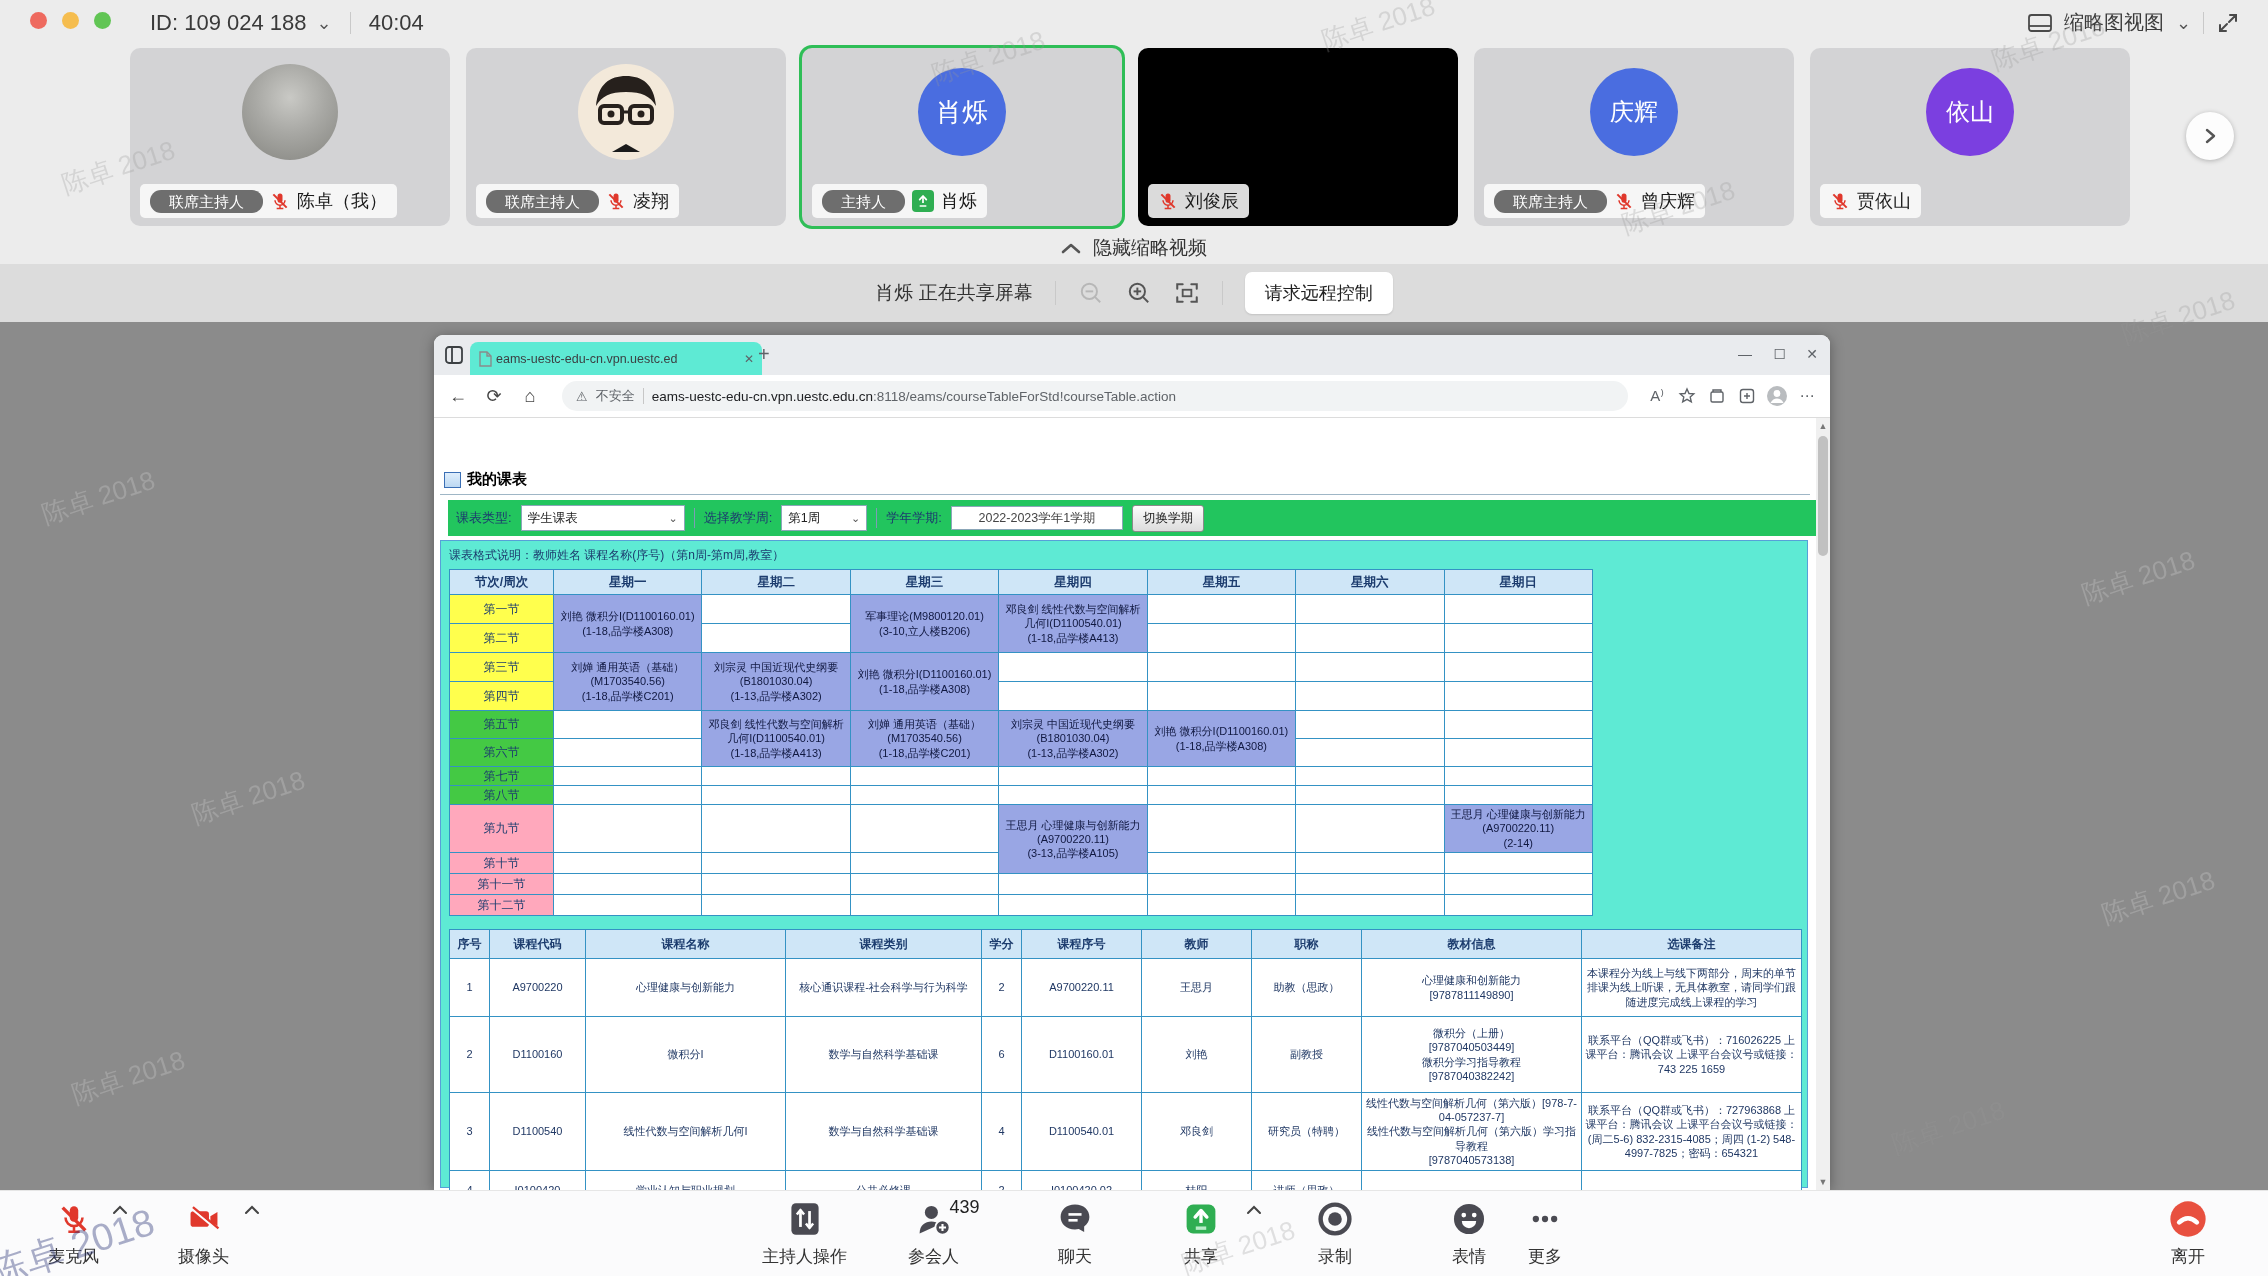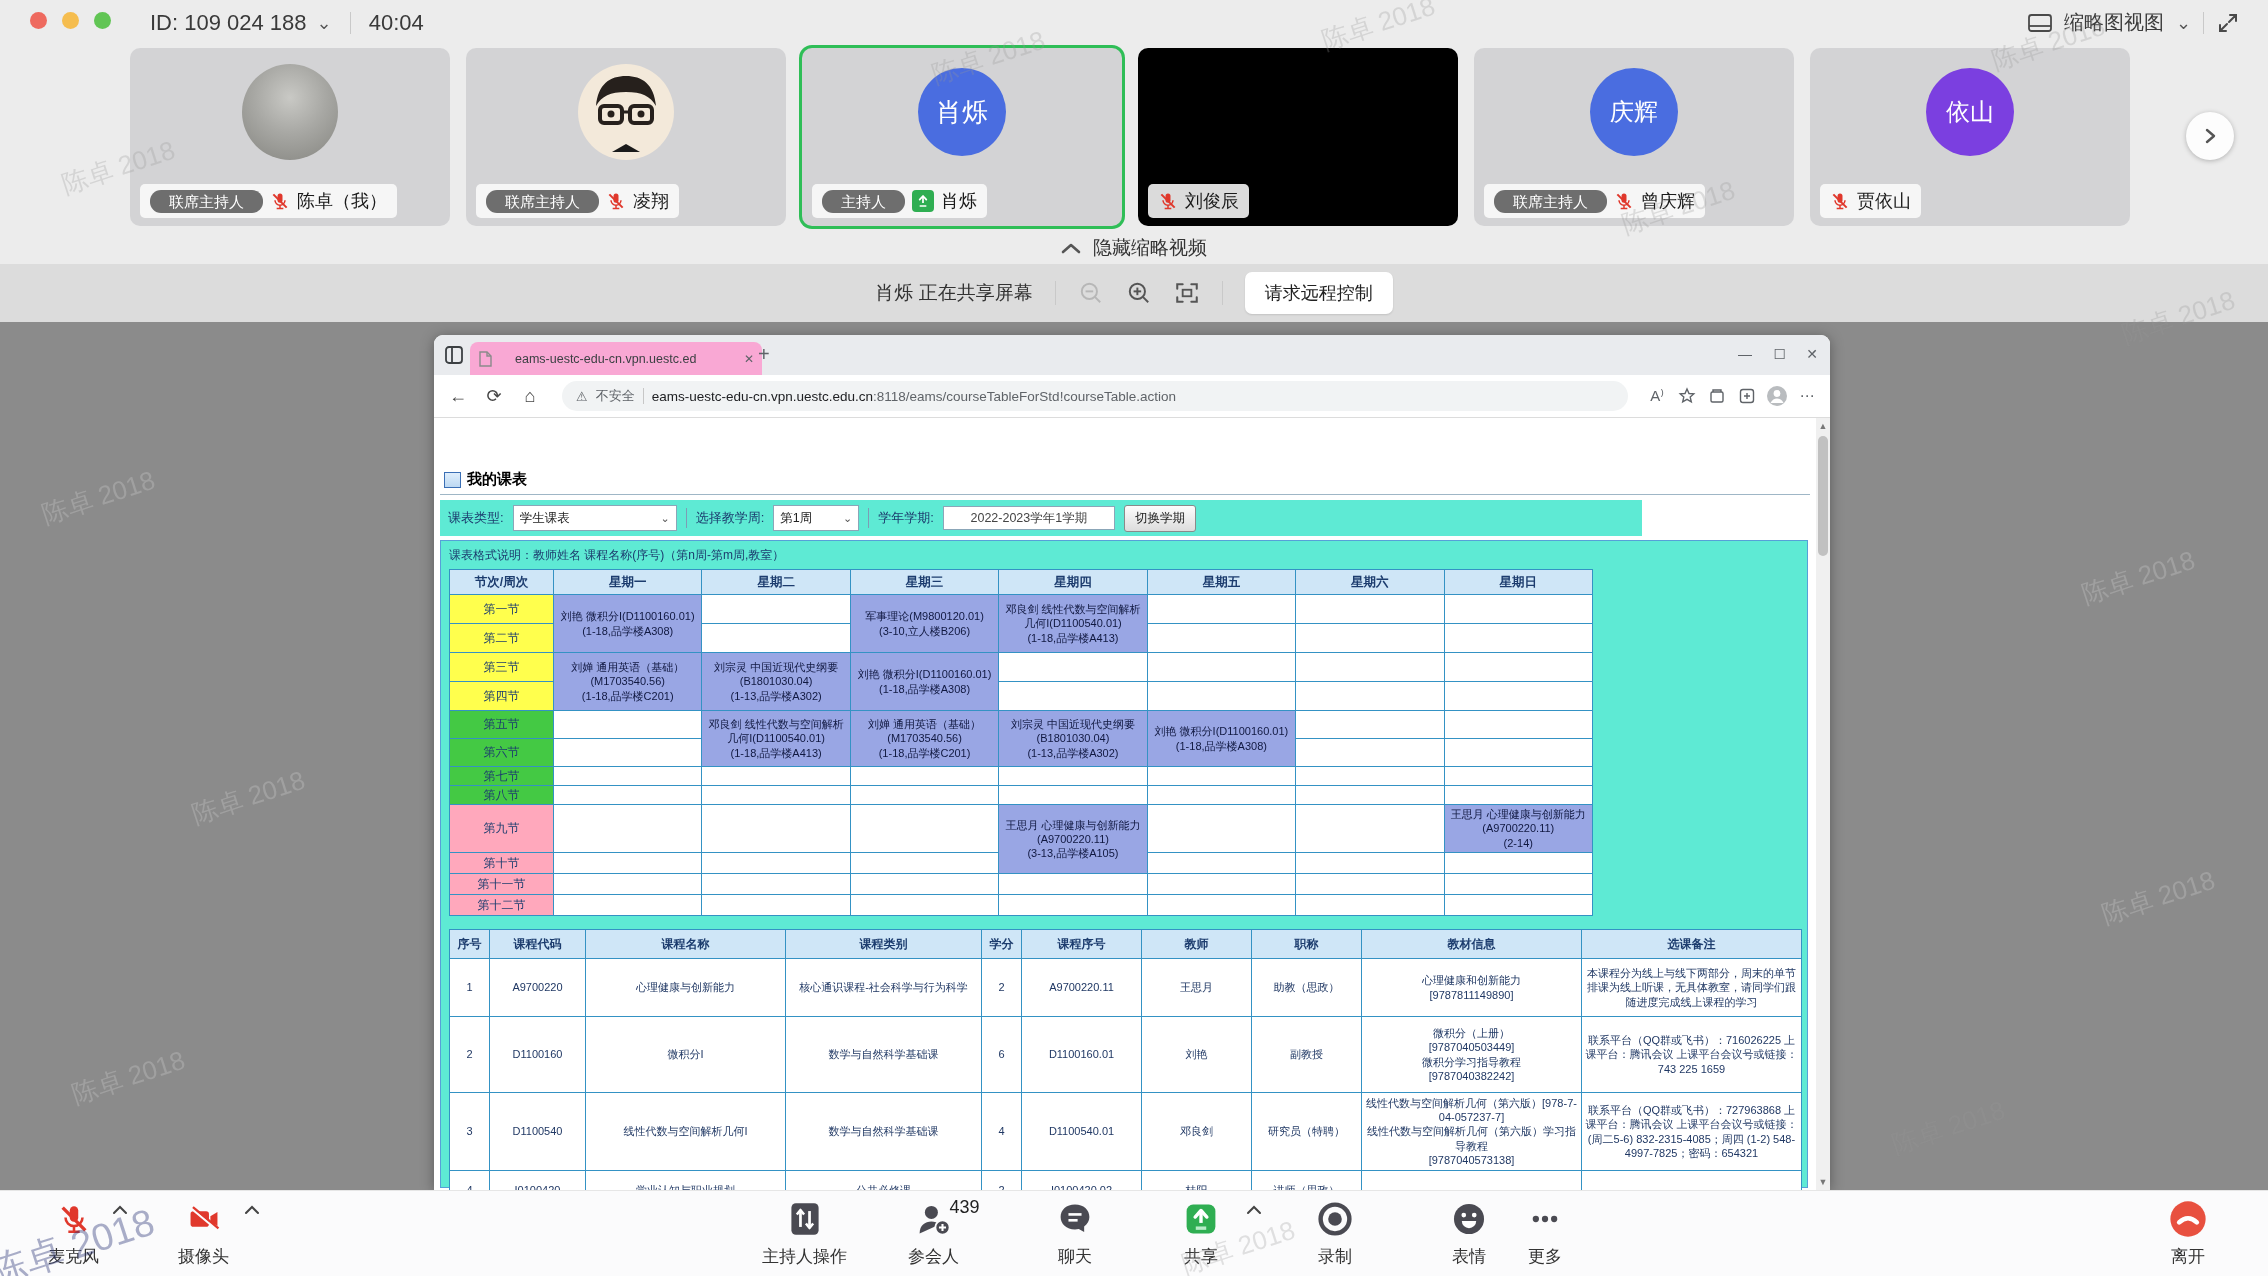--- a/index.html
+++ b/index.html
@@ -29,39 +29,39 @@
   .nextbtn{left:2186px;top:112px;width:48px;height:48px;border-radius:50%;background:#fdfdfd;box-shadow:0 1px 5px rgba(0,0,0,.25);display:flex;align-items:center;justify-content:center;}
   
   .hiderow{left:0;top:232px;width:2268px;height:32px;display:flex;align-items:center;justify-content:center;gap:12px;font-size:19px;color:#333;}
   .sharebar{left:0;top:264px;width:2268px;height:58px;background:#dcdcdc;display:flex;align-items:center;justify-content:center;gap:22px;}
   .sharebar .stxt{font-size:19px;color:#333;}
   .rcbtn{background:#fff;border-radius:7px;padding:9px 20px;font-size:18px;color:#222;box-shadow:0 1px 2px rgba(0,0,0,.12);}
   
   .sharearea{left:0;top:322px;width:2268px;height:868px;background:#8b8b8b;}
   .browser{position:absolute;left:434px;top:13px;width:1396px;height:855px;background:#fff;border-radius:9px 9px 0 0;box-shadow:0 2px 14px rgba(0,0,0,.35);overflow:hidden;}
   .tabstrip{position:absolute;left:0;top:0;width:1396px;height:40px;background:#e9ebee;}
-  .btab{position:absolute;left:36px;top:7px;width:276px;height:33px;background:#f9a8d4;border-radius:8px 8px 0 0;display:flex;align-items:center;padding:0 8px;gap:23px;}
+  .btab{position:absolute;left:36px;top:7px;width:276px;height:33px;background:#5eead4;border-radius:8px 8px 0 0;display:flex;align-items:center;padding:0 8px;gap:4px;}
   .btab .ttl{font-size:12.5px;color:#3c4043;white-space:nowrap;overflow:hidden;flex:1;}
   .wctl{font-size:14px;color:#5f6368;}
   .btoolbar{position:absolute;left:0;top:40px;width:1396px;height:42px;background:#fff;border-bottom:1px solid #dcdcdc;display:flex;align-items:center;}
   .nav-ic{font-size:18px;color:#474747;width:36px;text-align:center;}
   .urlpill{height:30px;background:#f1f3f4;border-radius:16px;display:flex;align-items:center;padding:0 14px;gap:8px;flex:1;margin:0 14px;overflow:hidden;}
   .urlpill .sec{font-size:13px;color:#5f6368;white-space:nowrap;}
   .urlpill .dom{font-size:13.5px;color:#202124;white-space:nowrap;}
   .urlpill .path{font-size:13.5px;color:#5f6368;white-space:nowrap;overflow:hidden;}
   .tb-ic{font-size:15px;color:#5f6368;width:30px;text-align:center;flex:none;}
   .bcontent{position:absolute;left:0;top:83px;width:1382px;height:772px;background:#fff;overflow:hidden;}
   .scrollbar{position:absolute;right:0;top:83px;width:14px;height:772px;background:#f0f0f0;}
   .sb-thumb{position:absolute;left:2px;top:18px;width:10px;height:120px;background:#c1c1c1;border-radius:5px;}
   .sb-arrow{position:absolute;left:0;width:14px;font-size:9px;color:#777;text-align:center;}
   
   .pgtitle{position:absolute;left:10px;top:52px;display:flex;align-items:center;gap:6px;font-size:15px;font-weight:bold;color:#000;}
   .pgicon{width:15px;height:14px;border:1px solid #3b6fb5;background:linear-gradient(#dfeefc,#bcd8f2);display:inline-block;}
   .pgrule{position:absolute;left:6px;top:76px;width:1370px;border-top:1px solid #9fb6c6;}
-  .ctrlbar{position:absolute;left:6px;top:82px;width:1202px;height:36px;background:#5eead4;display:flex;align-items:center;gap:9px;padding:0 8px;box-sizing:border-box;font-size:13px;color:#1c3c6e;}
+  .ctrlbar{position:absolute;left:14px;top:82px;width:1370px;height:36px;background:#22c55e;display:flex;align-items:center;gap:9px;padding:0 8px;box-sizing:border-box;font-size:13px;color:#1c3c6e;}
   .selbox{background:#fff;border:1px solid #8ba6b8;height:24px;display:flex;align-items:center;justify-content:space-between;padding:0 6px;font-size:12.5px;color:#222;}
   .inpbox{background:#fff;border:1px solid #8ba6b8;height:22px;width:170px;text-align:center;font-size:12.5px;color:#444;line-height:22px;}
   .swbtn{background:linear-gradient(#fdfdfd,#dcdcdc);border:1px solid #8a8a8a;border-radius:3px;height:25px;padding:0 10px;font-size:12.5px;color:#222;display:flex;align-items:center;}
   .bigbox{position:absolute;left:6px;top:122px;width:1368px;height:648px;border:1px solid #56a0d8;background:#5eead4;box-sizing:border-box;}
   .fmtnote{position:absolute;left:8px;top:6px;font-size:12px;color:#1c3c6e;}
   table.tt{border-collapse:collapse;position:absolute;left:8px;top:28px;width:1144px;table-layout:fixed;}
   table.tt th,table.tt td{border:1px solid #3492c4;text-align:center;vertical-align:middle;padding:0 2px;overflow:hidden;}
   table.tt th{background:#cfe6f7;color:#1c3c6e;font-size:12.5px;font-weight:bold;height:24px;}
   td.pl{font-size:12px;color:#1c3c6e;}
   td.ply{background:#ffff4d;}

